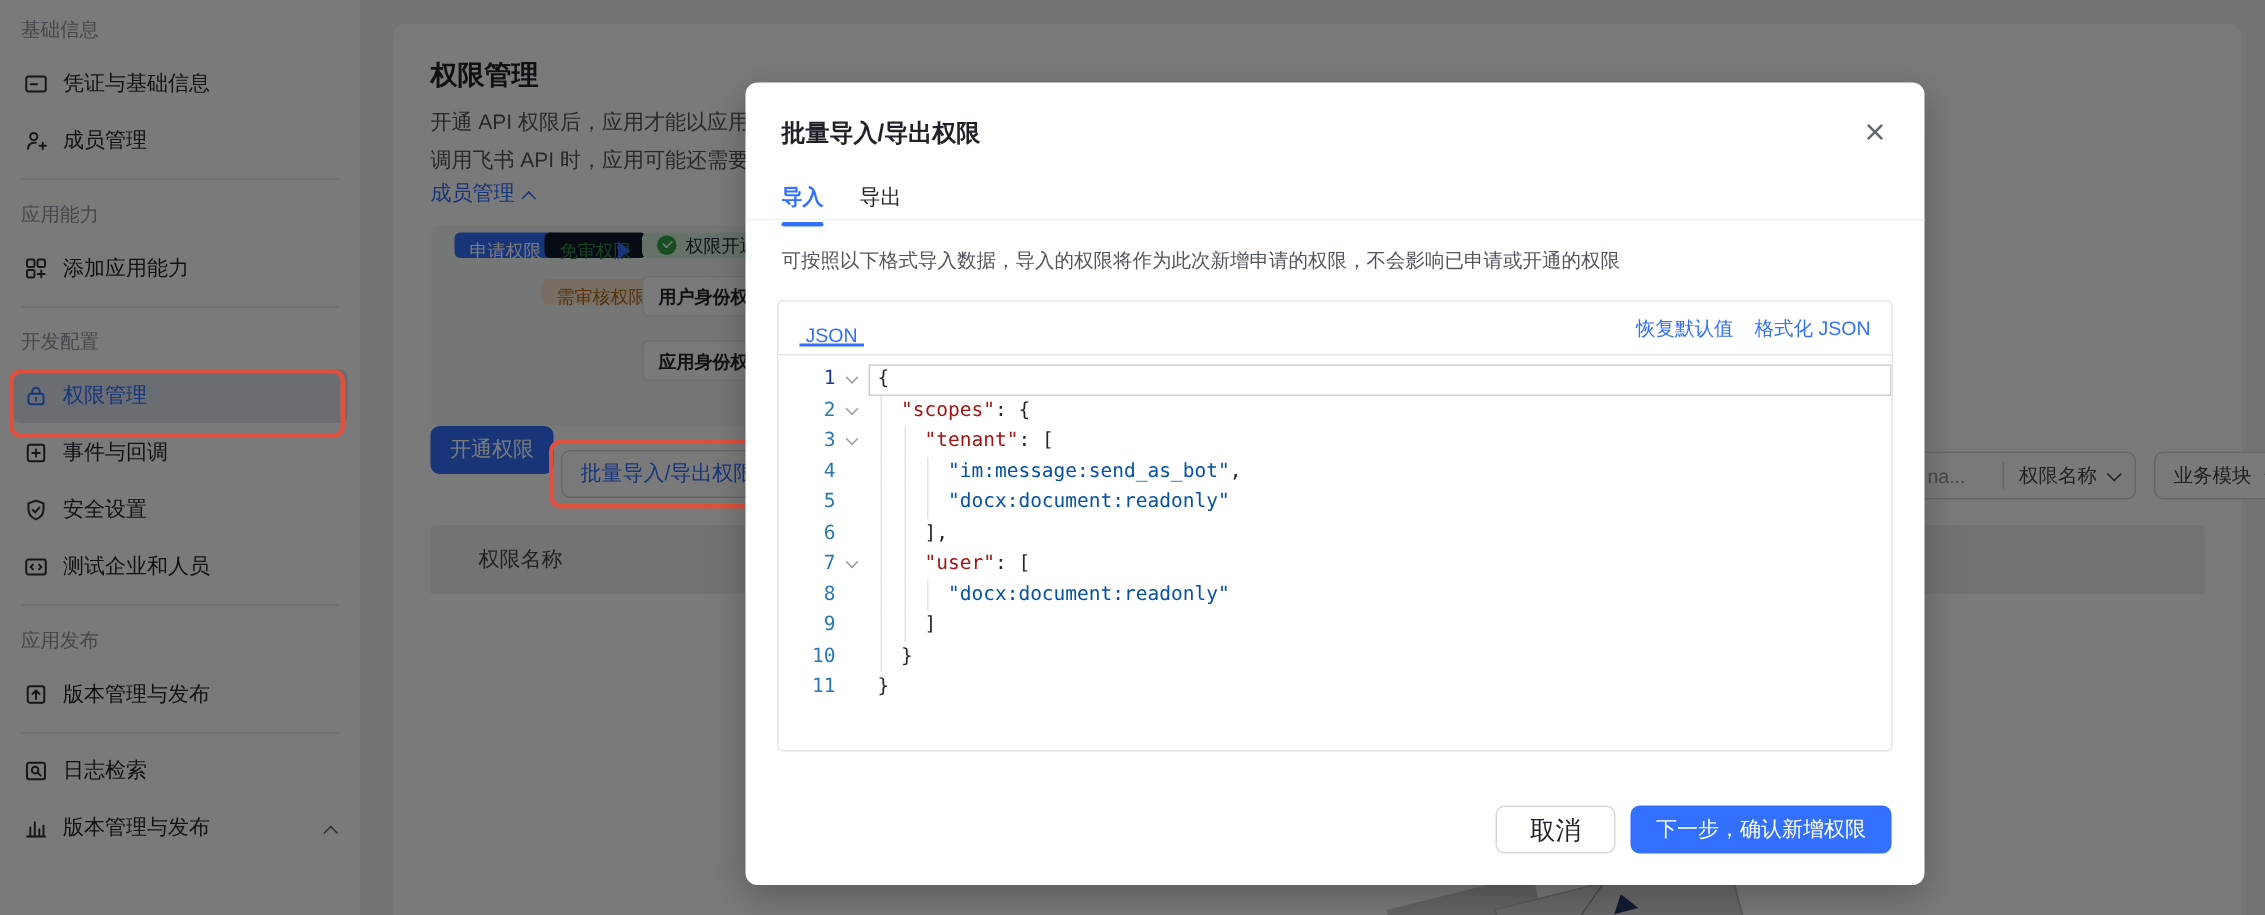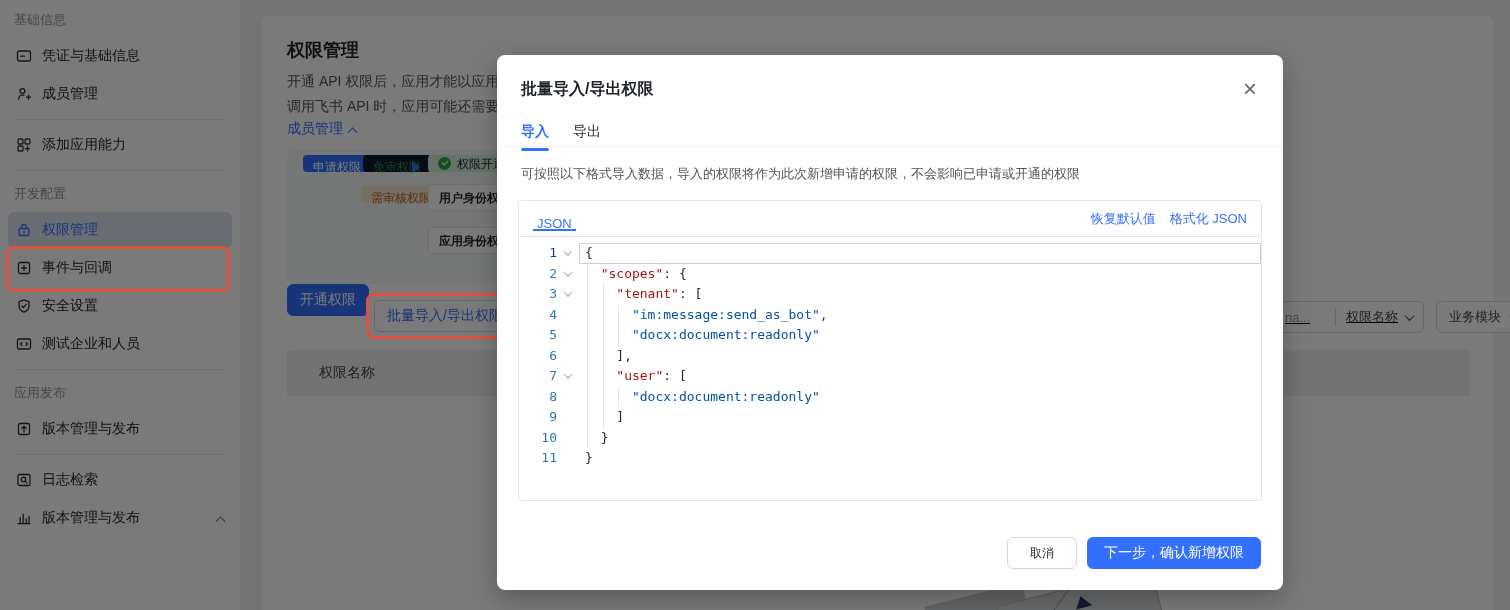--- a/index.html
+++ b/index.html
@@ -44,21 +44,21 @@
   .btn { display:inline-flex; align-items:center; justify-content:center; border-radius:6px; font-size:14px; cursor:pointer; white-space:nowrap; }
   .btn-primary { background:#3370ff; color:#fff; border:1px solid #3370ff; }
   .btn-outline { background:#fff; color:#3370ff; border:1px solid #d5d7da; }
   .open-perm-btn { position:absolute; left:287px; top:284px; width:82px; height:32px; }
   .batch-btn { position:absolute; left:374px; top:300px; width:150px; height:32px; justify-content:flex-start; padding-left:12px; }
 
   
   .tbl-head { position:absolute; left:287px; top:350px; width:1183px; height:46px; background:#f0f1f3; border-radius:4px 4px 0 0; display:flex; align-items:center; padding-left:32px; font-size:14px; color:#41464e; }
 
   
-  .filter-compound { position:absolute; left:1274px; top:301px; width:150px; height:32px; background:#fff; border:1px solid #d5d7da; border-radius:6px; display:flex; align-items:center; font-size:13px;text-decoration:underline; }
+  .filter-compound { position:absolute; left:1274px; top:301px; width:150px; height:32px; background:#fff; border:1px solid #d5d7da; border-radius:6px; display:flex; align-items:center; font-size:13px; }
   .filter-search-text { padding-left:10px; color:#8f959e; flex:1; overflow:hidden; white-space:nowrap; }
   .filter-sep { width:1px; height:18px; background:#d5d7da; }
   .filter-dd { display:flex; align-items:center; gap:8px; padding:0 10px; color:#41464e; cursor:pointer; white-space:nowrap; }
   .filter-single { position:absolute; left:1436px; top:301px; width:120px; height:32px; background:#fff; border:1px solid #d5d7da; border-radius:6px; display:flex; align-items:center; gap:10px; padding:0 12px; font-size:13px; color:#41464e; cursor:pointer; }
 
   
   .illus-a { position:absolute; left:1000px; top:586px; width:160px; height:52px; background:#d9dbdd; transform:rotate(-14deg); border:1px solid #b9bcbf; }
   .illus-b { position:absolute; left:928px; top:594px; width:100px; height:42px; background:#cfd1d4; transform:rotate(-14deg); }
   .illus-line { position:absolute; left:1060px; top:584px; width:1px; height:34px; background:#9a9da1; transform:rotate(35deg); }
   .illus-dart { position:absolute; left:1078px; top:598px; width:0; height:0; border-left:14px solid #2b3a67; border-top:5px solid transparent; border-bottom:9px solid transparent; transform:rotate(18deg); }
@@ -97,21 +97,21 @@
   .gutter-fold .chev { width:6px; height:6px; border-width:1.2px; }
   .code-cell { flex:1; white-space:pre; position:relative; padding-left:6px; color:#1f2329; }
   .code-line.current .gutter-num { color:#1b3a8f; }
   .code-line.current .code-cell { outline:1px solid #cfd0d1; outline-offset:-1px; }
   .tok-k { color:#a31515; }
   .tok-s { color:#0451a5; }
   .tok-p { color:#24292f; }
   .guide { position:absolute; top:0; width:1px; height:100%; background:#e3e4e6; }
 
   .modal-footer { position:absolute; right:22px; bottom:21px; display:flex; gap:10px; }
-  .cancel-btn { height:32px; padding:0 22px; background:#fff; border:1px solid #d5d7da; border-radius:6px; font-size:12px; color:#1f2329; display:flex; align-items:center; cursor:pointer; }
+  .cancel-btn { height:32px; padding:0 22px; background:#fff; border:1px solid #d5d7da; border-radius:6px; font-size:17px; color:#1f2329; display:flex; align-items:center; cursor:pointer; }
   .next-btn { height:32px; padding:0 16px; background:#3370ff; border:1px solid #3370ff; border-radius:6px; font-size:14px; color:#fff; display:flex; align-items:center; cursor:pointer; }
 </style>
 </head>
 <body>
 
 <div class="page">
 
   <div class="base">
 
     <nav class="sidebar" id="sidebar">
@@ -129,20 +129,21 @@
           <span class="s-ico">
             <svg viewBox="0 0 16 16" width="16" height="16" fill="none" stroke="currentColor" stroke-width="1.3" stroke-linecap="round" stroke-linejoin="round">
               <circle cx="6.5" cy="5" r="2.4"></circle>
               <path d="M2.6 13.2c0-2.2 1.8-4 4-4h1.2"></path>
               <path d="M10.4 11.2h4.2M12.5 9.1v4.2"></path>
             </svg>
           </span>
           <span>成员管理</span>
         </div>
         <div class="side-div"></div>
+        <div class="side-header">应用能力</div>
         <div class="side-item">
           <span class="s-ico">
             <svg viewBox="0 0 16 16" width="16" height="16" fill="none" stroke="currentColor" stroke-width="1.3" stroke-linecap="round" stroke-linejoin="round">
               <rect x="2" y="2" width="5" height="5" rx="1"></rect>
               <rect x="9" y="2" width="5" height="5" rx="1"></rect>
               <rect x="2" y="9" width="5" height="5" rx="1"></rect>
               <path d="M11.5 9.3v4.6M9.2 11.6h4.6"></path>
             </svg>
           </span>
           <span>添加应用能力</span>

